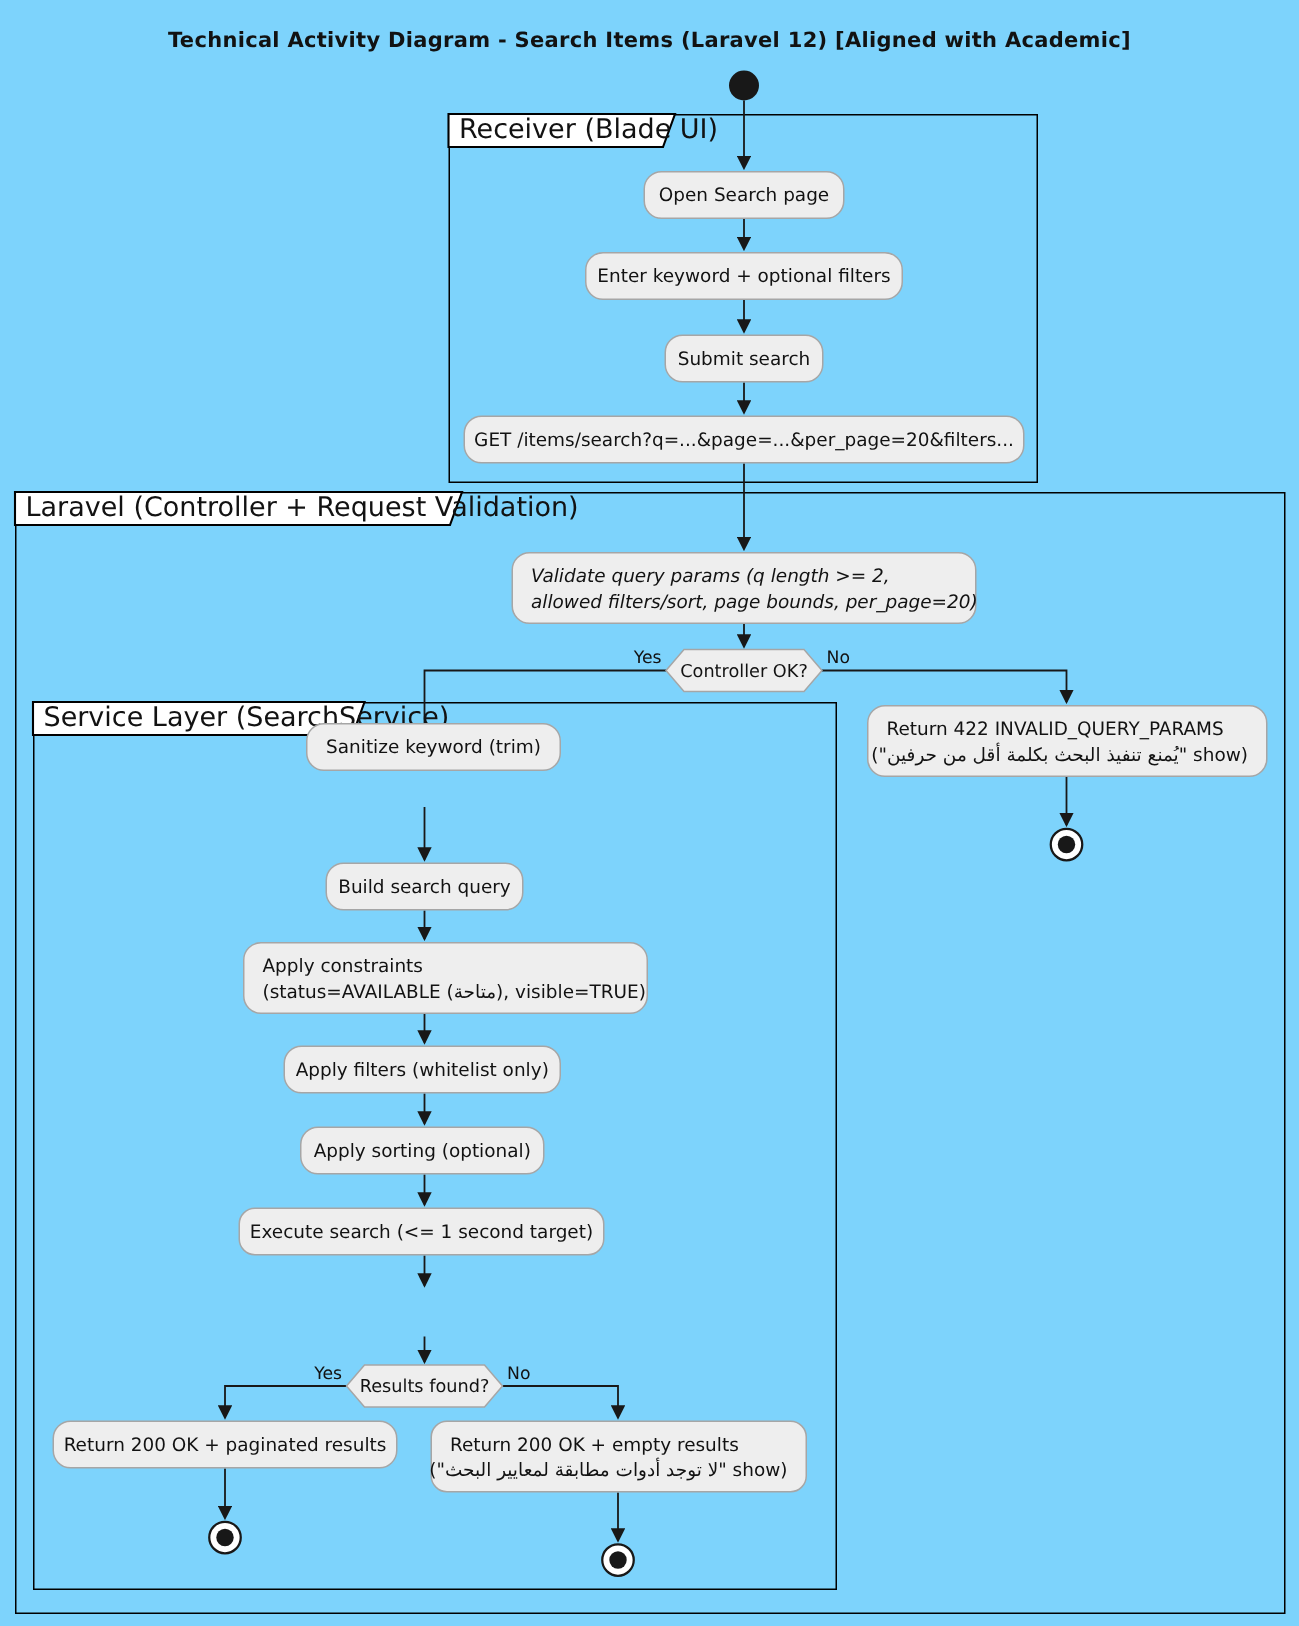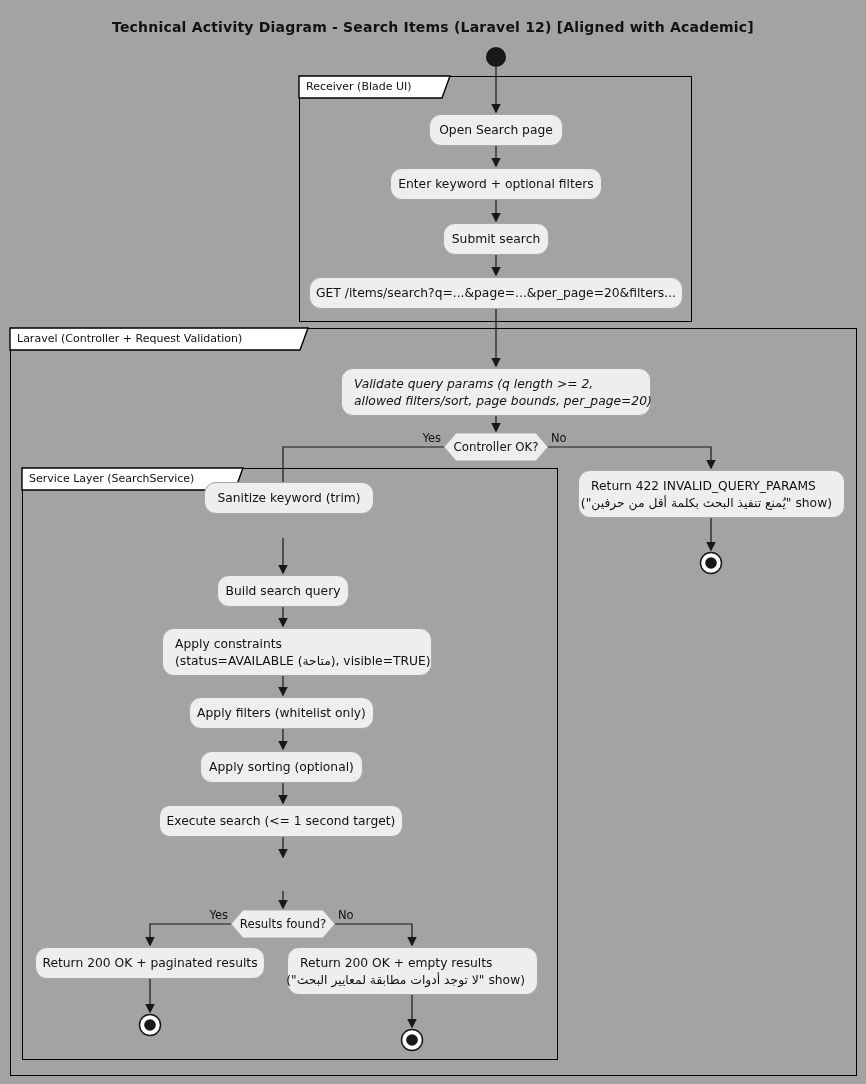--- a/index.html
+++ b/index.html
@@ -1,38 +1,38 @@
 <!DOCTYPE html>
 <html style="--node-fill: #eeeeee; --node-border: #a6a6a6; --line-color: #181818; --partition-border: #000000;"><head>
 <meta charset="utf-8">
 <style>
   :root{
     --node-fill:#eeeeee; --node-border:#a6a6a6; --line-color:#181818; --partition-border:#000000;
   }
   html,body{margin:0;padding:0;background:#ffffff;}
   .stage{
     position:relative; width:866px; height:1084px; overflow:hidden;
-    font-family:"DejaVu Sans","Liberation Sans",sans-serif; color:#121212; background:#a3a3a3;
+    font-family:"DejaVu Sans","Liberation Sans",sans-serif; color:#121212; background:#7dd3fc;
   }
   .title{
     position:absolute; top:19px; left:0; width:100%; text-align:center;
     font-size:14px; font-weight:bold; letter-spacing:.2px;
   }
   .partition{
     position:absolute; border:1.6px solid var(--partition-border); background:transparent; box-sizing:border-box;
   }
   .overlay{position:absolute; left:0; top:0; z-index:3; pointer-events:none;}
   .flow{stroke:var(--line-color); stroke-width:1.2; fill:none;}
   .hexshape{fill:var(--node-fill); stroke:var(--node-border); stroke-width:1;}
   .tabshape{fill:#ffffff; stroke:var(--partition-border); stroke-width:1.4;}
   .endouter{fill:#ffffff; stroke:#181818; stroke-width:1.5;}
   .enddot{fill:#181818;}
   .startdot{fill:#181818;}
   .tab-label{
-    position:absolute; z-index:4; font-size:11px; line-height:22px; padding-left:7px; white-space:nowrap;
+    position:absolute; z-index:4; font-size:18px; line-height:22px; padding-left:7px; white-space:nowrap;
   }
   .node{
     position:absolute; z-index:4; box-sizing:border-box;
     background:var(--node-fill); border:1px solid var(--node-border); border-radius:12px;
     font-size:12.3px; display:flex; align-items:center; justify-content:center;
     text-align:center; padding:0 10px; white-space:nowrap;
   }
   .node.multi{
     display:block; text-align:left; padding:7px 12px; line-height:17px; white-space:normal;
   }
@@ -135,21 +135,21 @@
     <div class="ln">Apply constraints</div>
     <div class="ln">(status=AVAILABLE (متاحة), visible=TRUE)</div>
   </div>
 
   <div class="node" style="left:189px; top:697px; width:185px; height:32px;">Apply filters (whitelist only)</div>
   <div class="node" style="left:200px; top:751px; width:163px; height:32px;">Apply sorting (optional)</div>
   <div class="node" style="left:159px; top:805px; width:244px; height:32px;border-radius:11px;">Execute search (&lt;= 1 second target)</div>
 
   <div class="node" style="left:35px; top:947px; width:230px; height:32px;">Return 200 OK + paginated results</div>
 
-  <div class="node multi" style="left:287px; top:947px; width:251px; height:48px;">
+  <div class="node multi" style="left:287px; top:947px; width:251px; height:48px;border-radius:11px;">
     <div class="ln">Return 200 OK + empty results</div>
     <div class="ln rtl">(show "لا توجد أدوات مطابقة لمعايير البحث")</div>
   </div>
 
   <div class="hex-label" style="left:444px; top:433px; width:104px; height:28px;">Controller OK?</div>
   <div class="hex-label" style="left:231px; top:910px; width:104px; height:28px;">Results found?</div>
 
   <div class="edge-label right-anchor" style="left:409px; top:431px; width:32px;">Yes</div>
   <div class="edge-label" style="left:551px; top:431px;">No</div>
   <div class="edge-label right-anchor" style="left:196px; top:908px; width:32px;">Yes</div>

